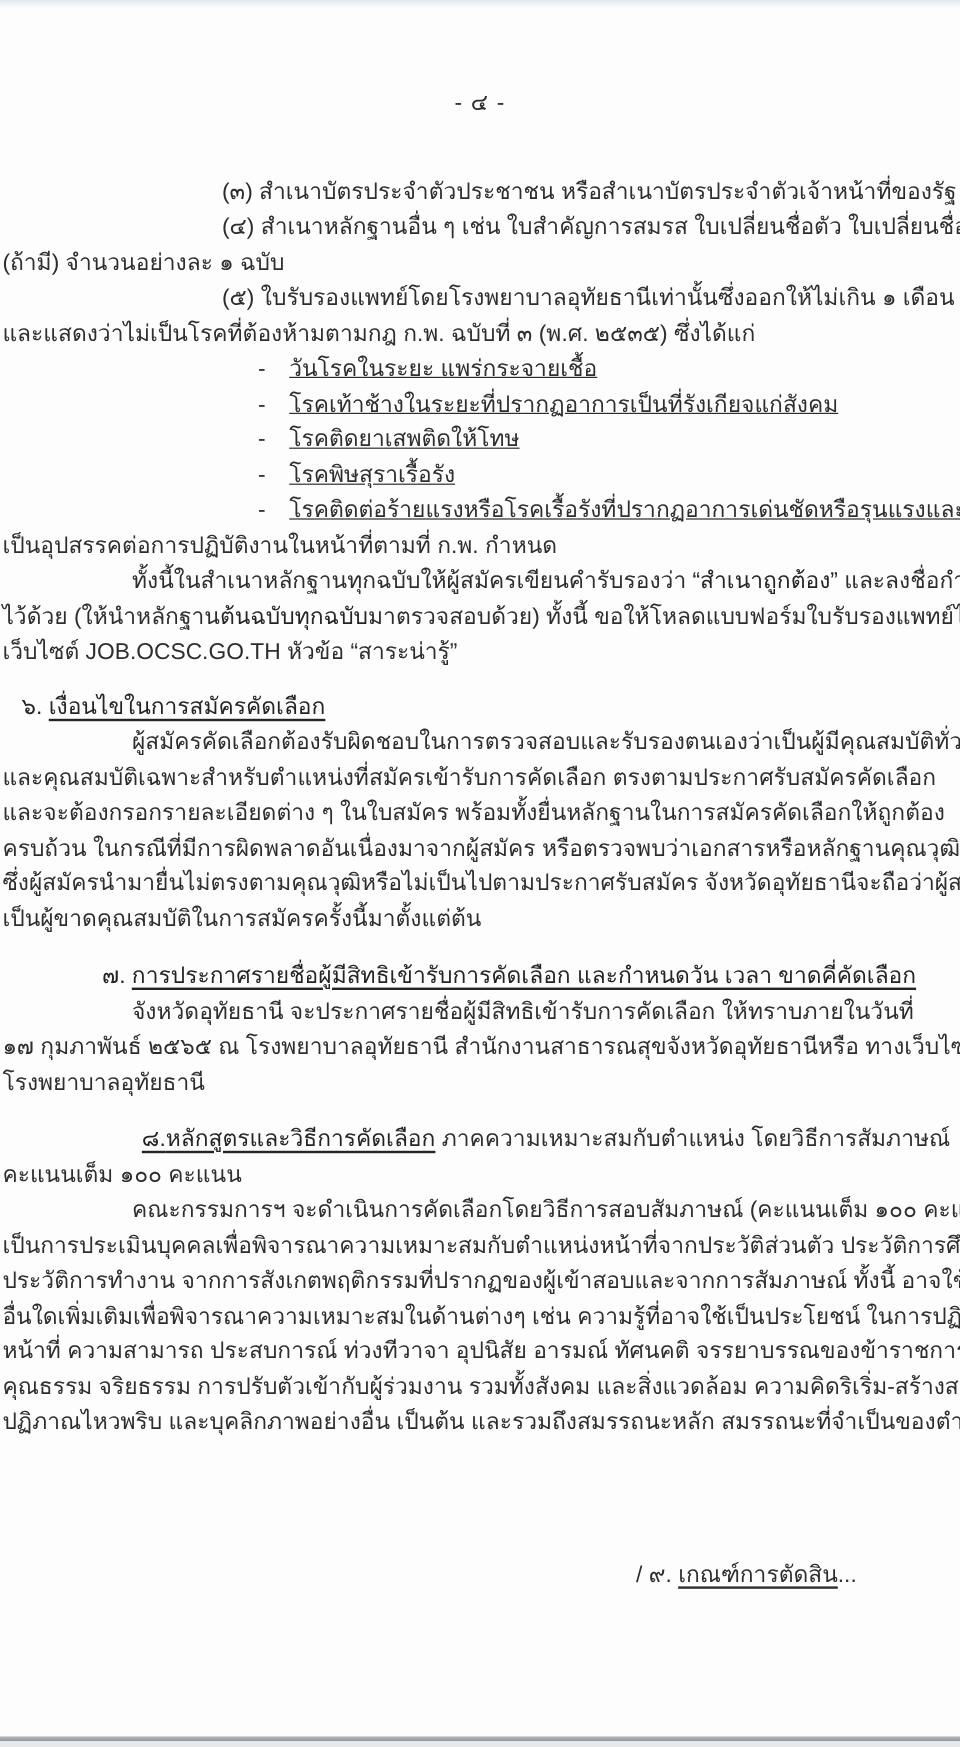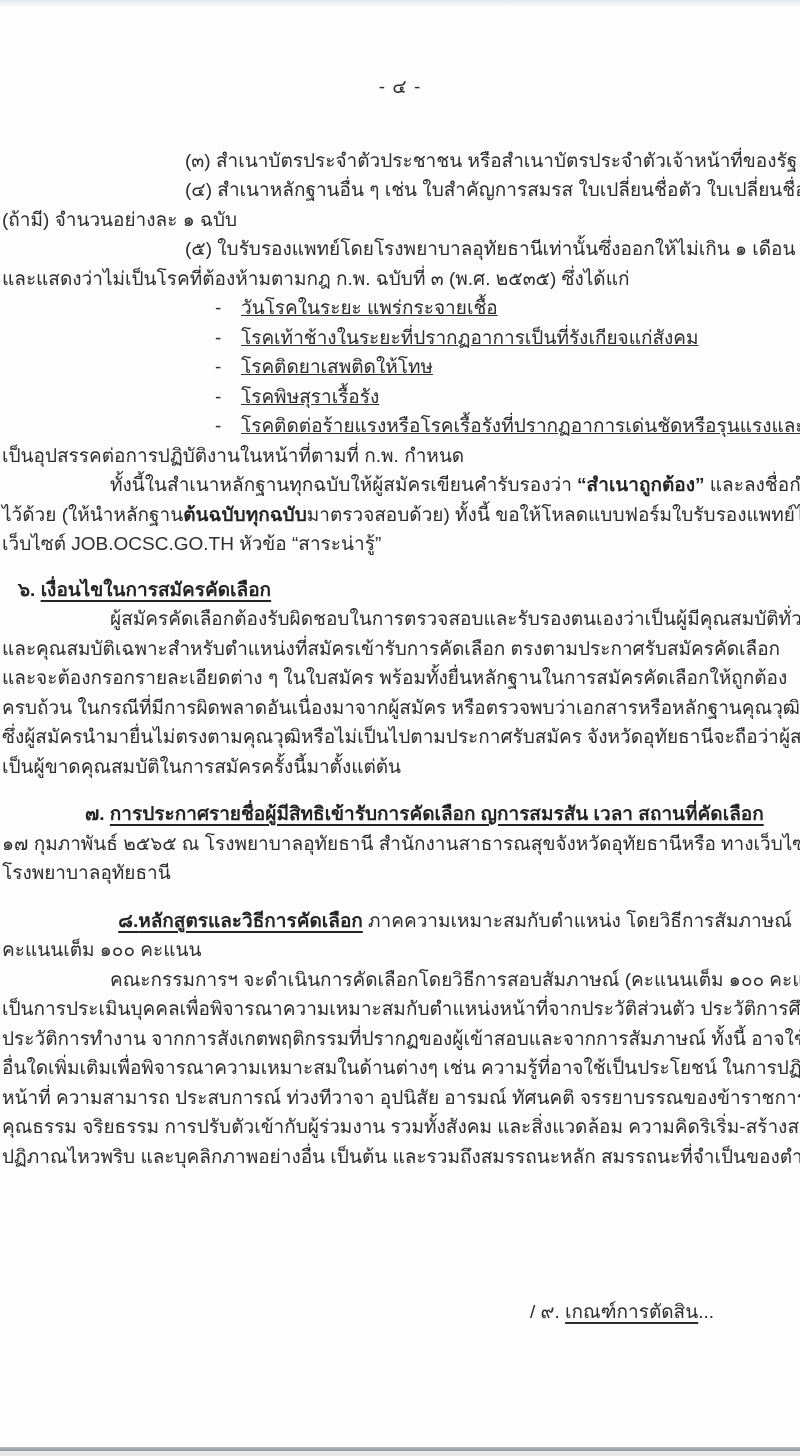--- a/index.html
+++ b/index.html
@@ -26,21 +26,21 @@
     padding-top:72px;
     font-size:19px;line-height:29.5px;
   }
   .line{white-space:nowrap;padding-left:2px;}
   .line.center{text-align:center;padding-left:0;letter-spacing:1px;}
   .line.item{padding-left:185px;}
   .line.para{padding-left:110px;}
   .line.head{padding-left:85px;}
   .line.dash{padding-left:215px;text-decoration:underline;}
   .line .dash-glyph{display:inline-block;width:26px;}
-  .b{font-weight:bold;color:#242424;}
+  .b{font-weight:normal;color:#242424;}
   .u{text-decoration:underline;text-underline-offset:4px;text-decoration-thickness:1.5px;}
   .pagenum{margin-bottom:44px;}
   .footer-line{
     position:absolute;left:0;top:1296px;width:728px;
     text-align:right;padding-right:14px;box-sizing:border-box;
     font-size:19px;
   }
 </style>
 </head>
 <body>
@@ -64,21 +64,22 @@
       <div class="line para"><span>ทั้งนี้ในสำเนาหลักฐานทุกฉบับให้ผู้สมัครเขียนคำรับรองว่า </span><span class="b">“สำเนาถูกต้อง”</span><span> และลงชื่อกำกับ</span></div>
       <div class="line cont"><span>ไว้ด้วย   (ให้นำหลักฐาน</span><span class="b">ต้นฉบับทุกฉบับ</span><span>มาตรวจสอบด้วย)  ทั้งนี้  ขอให้โหลดแบบฟอร์มใบรับรองแพทย์ได้ทาง</span></div>
       <div class="line cont"><span>เว็บไซต์  JOB.OCSC.GO.TH หัวข้อ “สาระน่ารู้”</span></div>
       <div class="line head" style="margin-top: 16px; padding-left: 18px;"><span class="b">๖. </span><span class="b u">เงื่อนไขในการสมัครคัดเลือก</span></div>
       <div class="line para"><span>ผู้สมัครคัดเลือกต้องรับผิดชอบในการตรวจสอบและรับรองตนเองว่าเป็นผู้มีคุณสมบัติทั่วไป</span></div>
       <div class="line cont"><span>และคุณสมบัติเฉพาะสำหรับตำแหน่งที่สมัครเข้ารับการคัดเลือก ตรงตามประกาศรับสมัครคัดเลือก</span></div>
       <div class="line cont"><span>และจะต้องกรอกรายละเอียดต่าง ๆ ในใบสมัคร  พร้อมทั้งยื่นหลักฐานในการสมัครคัดเลือกให้ถูกต้อง</span></div>
       <div class="line cont"><span>ครบถ้วน ในกรณีที่มีการผิดพลาดอันเนื่องมาจากผู้สมัคร หรือตรวจพบว่าเอกสารหรือหลักฐานคุณวุฒิ</span></div>
       <div class="line cont"><span>ซึ่งผู้สมัครนำมายื่นไม่ตรงตามคุณวุฒิหรือไม่เป็นไปตามประกาศรับสมัคร จังหวัดอุทัยธานีจะถือว่าผู้สมัคร</span></div>
       <div class="line cont"><span>เป็นผู้ขาดคุณสมบัติในการสมัครครั้งนี้มาตั้งแต่ต้น</span></div>
-      <div class="line head" style="margin-top: 18px;"><span class="b">๗. </span><span class="b u">การประกาศรายชื่อผู้มีสิทธิเข้ารับการคัดเลือก ญการสมรสัน  เวลา  สถานที่คัดเลือก</span></div>
+      <div class="line head" style="margin-top: 18px;"><span class="b">๗. </span><span class="b u">การประกาศรายชื่อผู้มีสิทธิเข้ารับการคัดเลือก และกำหนดวัน  เวลา  ขาดคี่คัดเลือก</span></div>
+      <div class="line para"><span>จังหวัดอุทัยธานี จะประกาศรายชื่อผู้มีสิทธิเข้ารับการคัดเลือก ให้ทราบภายในวันที่</span></div>
       <div class="line cont"><span>๑๗ กุมภาพันธ์ ๒๕๖๕  ณ โรงพยาบาลอุทัยธานี  สำนักงานสาธารณสุขจังหวัดอุทัยธานีหรือ ทางเว็บไซต์ของ</span></div>
       <div class="line cont"><span>โรงพยาบาลอุทัยธานี</span></div>
       <div class="line para" style="margin-top: 18px; text-align: center;"><span class="b u">๘.</span><span class="b u">หลักสูตรและวิธีการคัดเลือก</span><span>  ภาคความเหมาะสมกับตำแหน่ง  โดยวิธีการสัมภาษณ์</span></div>
       <div class="line cont"><span>คะแนนเต็ม  ๑๐๐ คะแนน</span></div>
       <div class="line para"><span>คณะกรรมการฯ  จะดำเนินการคัดเลือกโดยวิธีการสอบสัมภาษณ์ (คะแนนเต็ม ๑๐๐ คะแนน)</span></div>
       <div class="line cont"><span>เป็นการประเมินบุคคลเพื่อพิจารณาความเหมาะสมกับตำแหน่งหน้าที่จากประวัติส่วนตัว  ประวัติการศึกษา</span></div>
       <div class="line cont"><span>ประวัติการทำงาน  จากการสังเกตพฤติกรรมที่ปรากฏของผู้เข้าสอบและจากการสัมภาษณ์ ทั้งนี้  อาจใช้วิธีการ</span></div>
       <div class="line cont"><span>อื่นใดเพิ่มเติมเพื่อพิจารณาความเหมาะสมในด้านต่างๆ เช่น ความรู้ที่อาจใช้เป็นประโยชน์ ในการปฏิบัติงานใน</span></div>
       <div class="line cont"><span>หน้าที่ ความสามารถ ประสบการณ์ ท่วงทีวาจา อุปนิสัย อารมณ์ ทัศนคติ จรรยาบรรณของข้าราชการพลเรือน</span></div>
       <div class="line cont"><span>คุณธรรม จริยธรรม การปรับตัวเข้ากับผู้ร่วมงาน รวมทั้งสังคม และสิ่งแวดล้อม ความคิดริเริ่ม-สร้างสรรค์</span></div>

